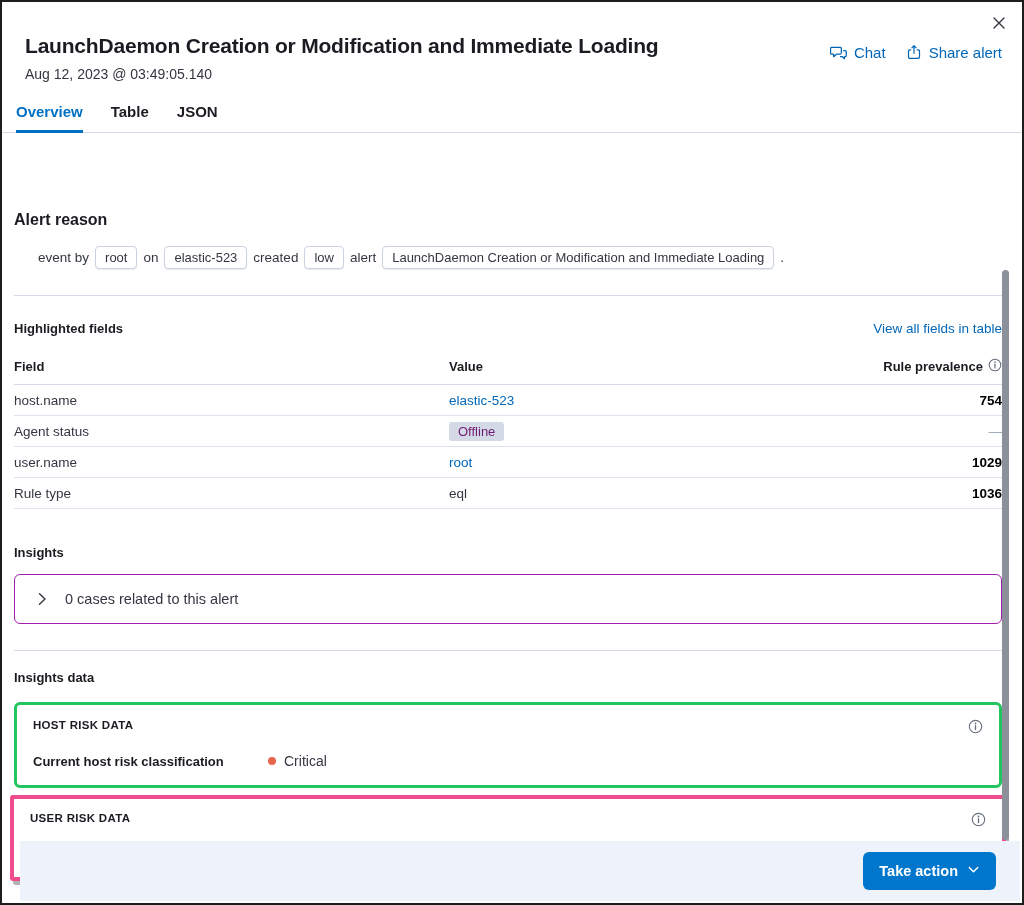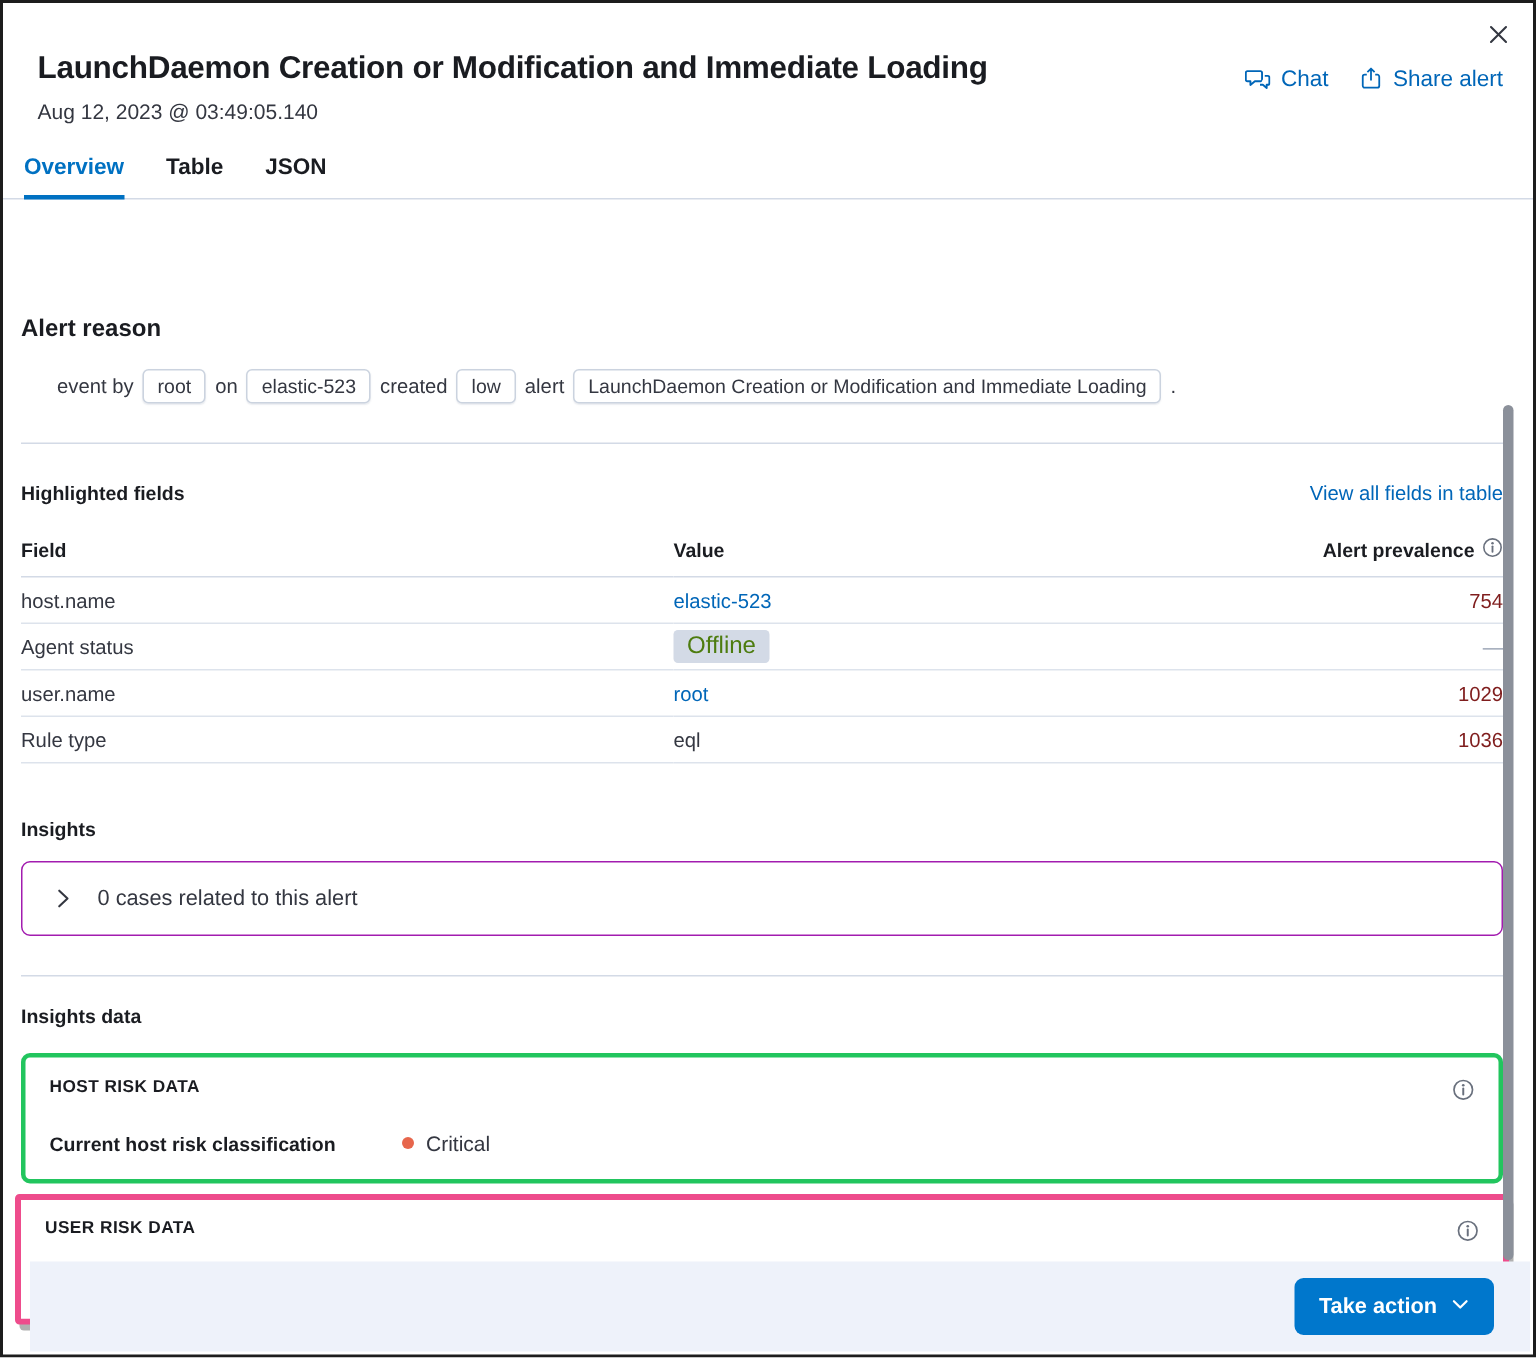--- a/index.html
+++ b/index.html
@@ -36,23 +36,23 @@
   .view-all-link { font-size:13.5px; color:#0066b8; cursor:pointer; }
 
   table.hf-table { width:100%; border-collapse:collapse; margin-top:16px; }
   table.hf-table th { font-size:13px; font-weight:700; color:#1a1c21; text-align:left; padding:6px 0 9px; border-bottom:1px solid #d3dae6; }
   table.hf-table th.col-prev { text-align:right; }
   table.hf-table td { font-size:13.5px; color:#343741; padding:0; height:31px; border-bottom:1px solid #dde3ec; vertical-align:middle; }
   .col-field { width:435px; }
   .col-prev  { width:130px; text-align:right; }
   .th-prev-inner { display:inline-flex; align-items:center; gap:5px; }
   .cell-link { color:#0066b8; cursor:pointer; }
-  .prev-link { color:#7f1d1d; cursor:pointer; }
+  .prev-link { color:#000000; cursor:pointer;font-weight:bold; }
   .prev-dash { color:#98a2b3; }
-  .status-badge { display:inline-block; background:#d3dae6; color:#4d7c0f; font-size:16px; font-weight:500; padding:2px 9px; border-radius:3px; cursor:default; }
+  .status-badge { display:inline-block; background:#d3dae6; color:#701a75; font-size:13px; font-weight:500; padding:2px 9px; border-radius:3px; cursor:default; }
   .info-icon { color:#69707d; display:inline-block; }
 
   .insights-heading { margin-top:36px; }
   .cases-box { margin-top:14px; height:50px; border:1px solid #a21caf; border-radius:6px; display:flex; align-items:center; gap:15px; padding-left:19px; cursor:pointer; background:#fff; }
   .cases-box .chev { color:#343741; display:flex; }
   .cases-text { font-size:14.5px; color:#343741; }
 
   .enriched-heading { margin-top:19px; }
 
   .risk-panel { margin-top:17px; border:3px solid #22c55e; border-radius:6px; padding:14px 16px 16px; background:#fff; }
@@ -144,21 +144,21 @@
       <div class="view-all-link">View all fields in table</div>
     </div>
 
     <table class="hf-table">
       <thead>
         <tr>
           <th class="col-field">Field</th>
           <th>Value</th>
           <th class="col-prev">
             <span class="th-prev-inner">
-              <span>Alert prevalence</span>
+              <span>Rule prevalence</span>
               <span class="info-icon">
                 <svg width="14" height="14" viewBox="0 0 16 16">
                     <circle cx="8" cy="8" r="6.6" fill="none" stroke="currentColor" stroke-width="1.2"></circle>
                     <circle cx="8" cy="4.8" r="0.95" fill="currentColor"></circle>
                     <path d="M8 7.1v4.2" stroke="currentColor" stroke-width="1.4" stroke-linecap="round"></path>
                   </svg>
               </span>
             </span>
           </th>
         </tr>

